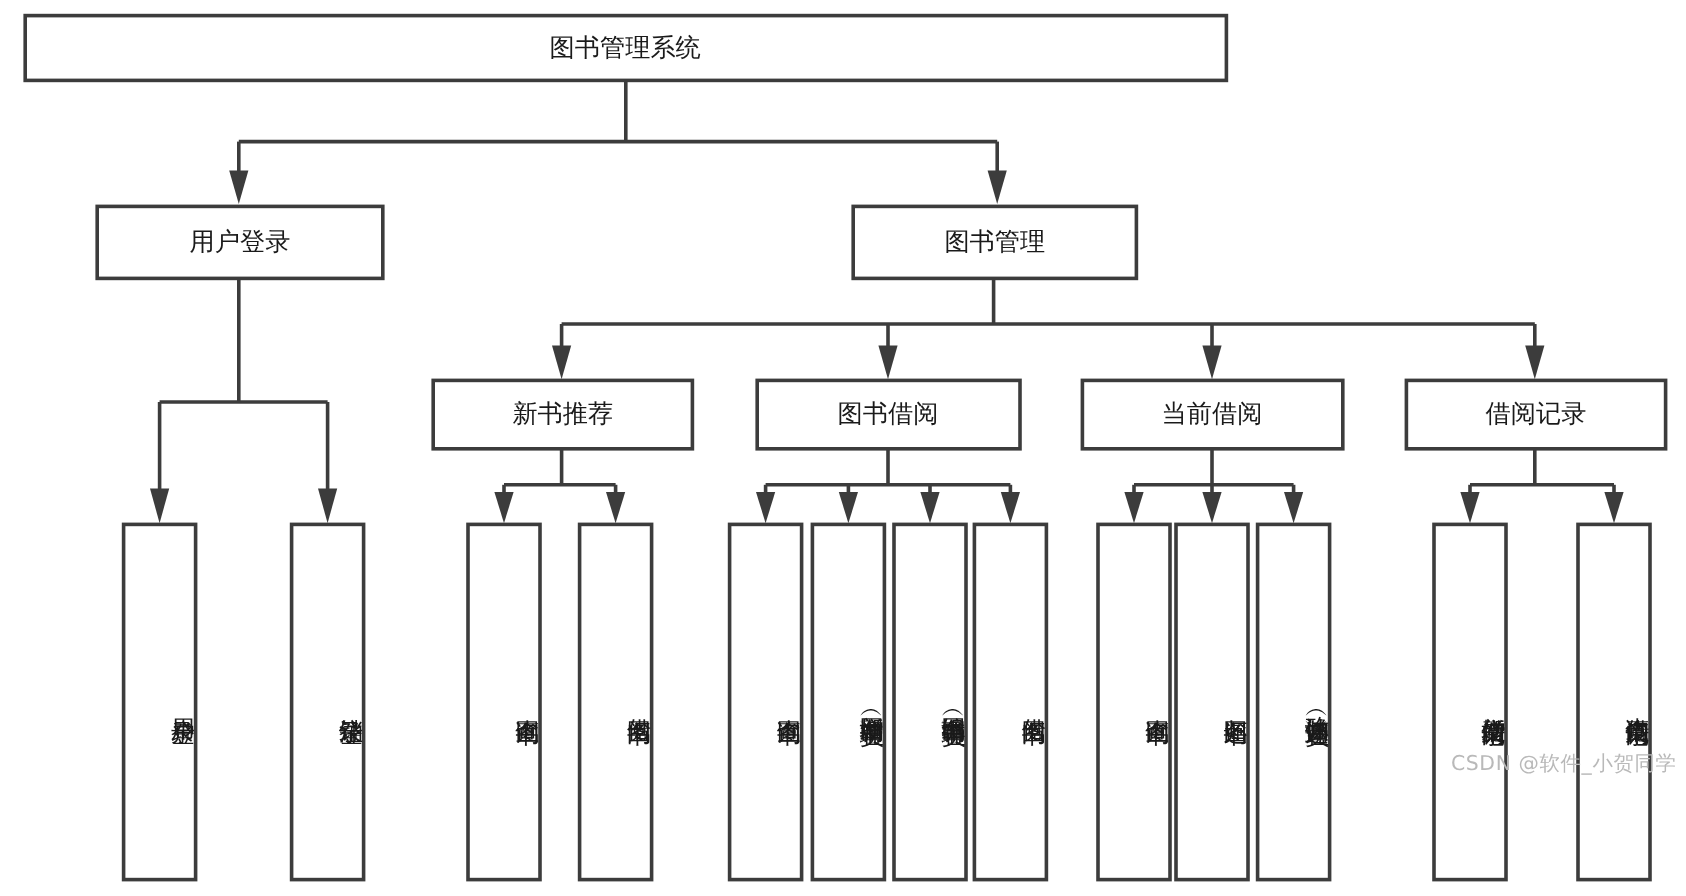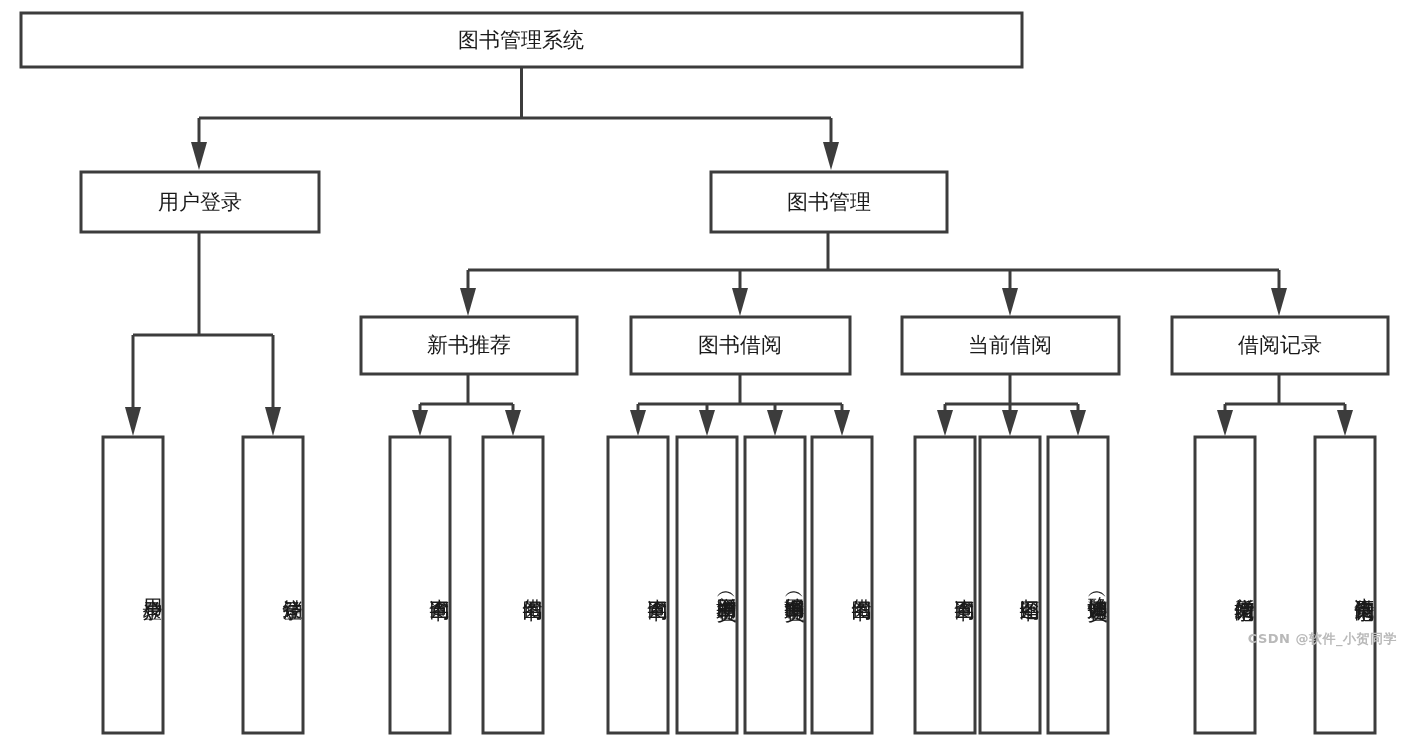--- a/index.html
+++ b/index.html
@@ -60,25 +60,24 @@
     display: flex;
     align-items: flex-start;
     justify-content: center;
     pointer-events: none;
   }
   .watermark {
     position: absolute;
     right: 8px;
     bottom: 4px;
     font-family: "DejaVu Sans", "Liberation Sans", sans-serif;
-    font-size: 13px;
+    font-size: 17px;
     color: #b9b9b9;
     letter-spacing: 0.5px;
     white-space: nowrap;
-    font-weight: bold;
   }
 </style>
 </head>
 <body>
 
 <div id="diagram-root">
 
   <svg class="canvas" viewBox="0 0 1405 747">
 
     <g>

